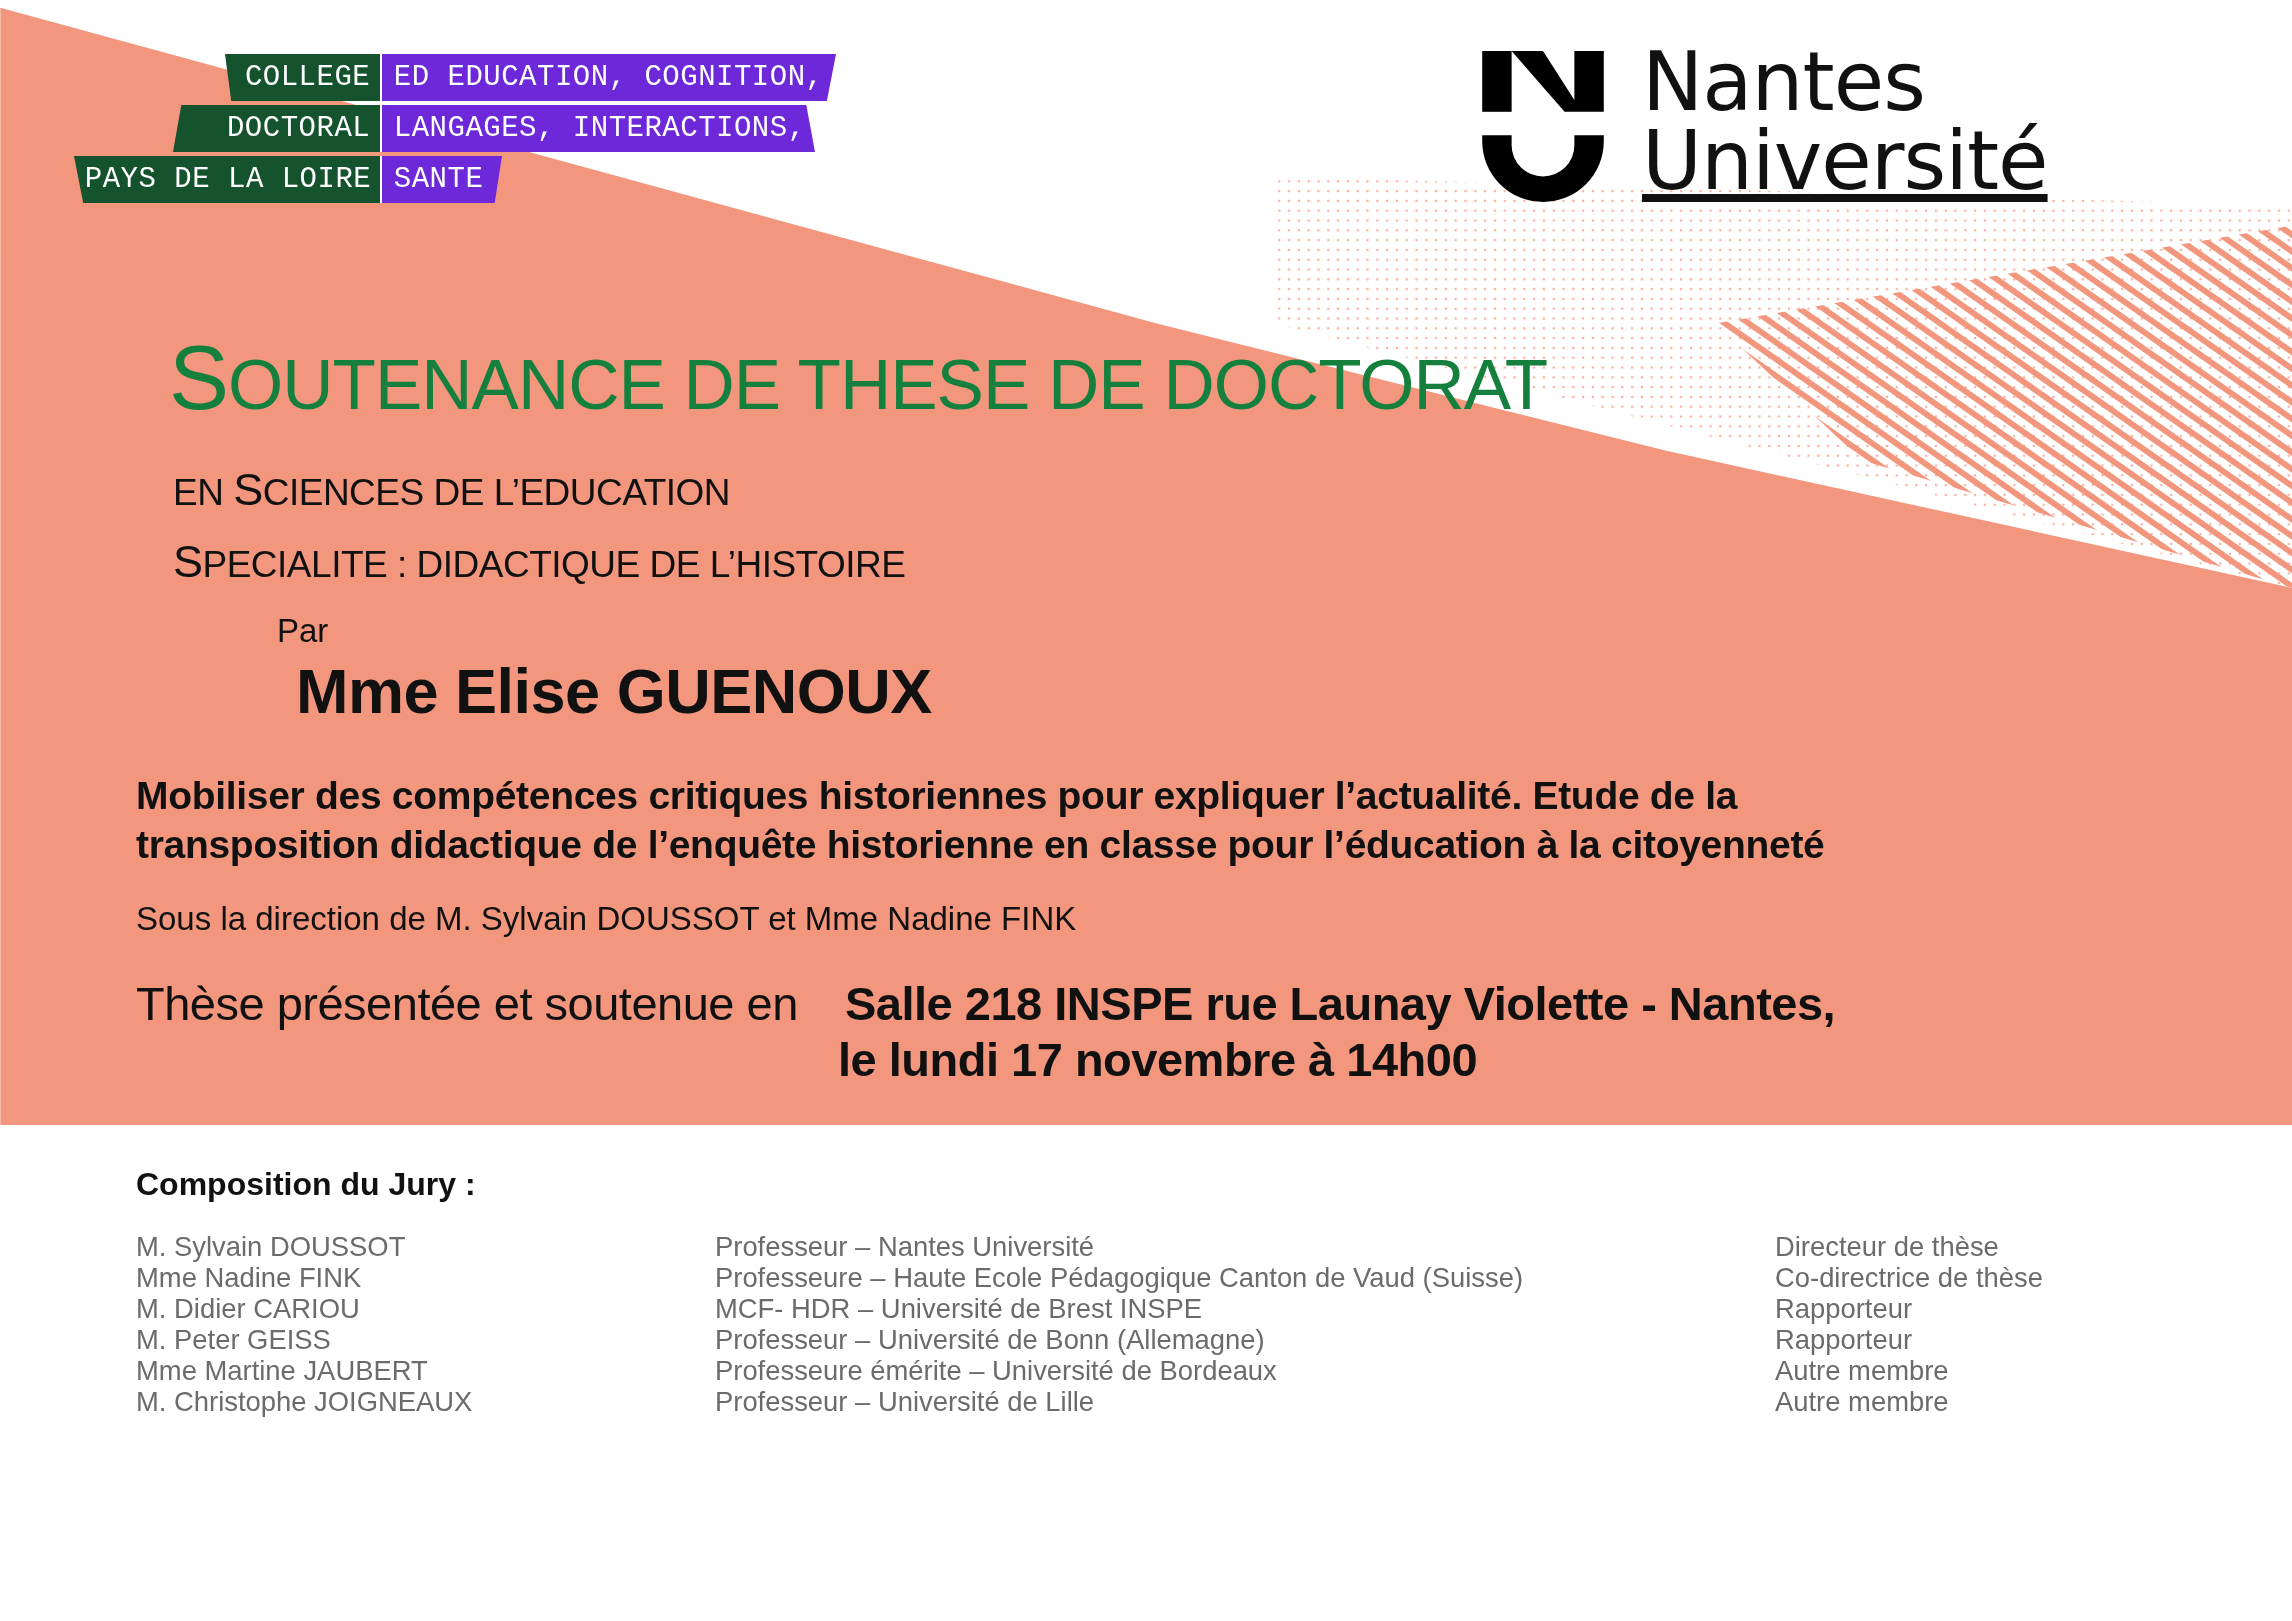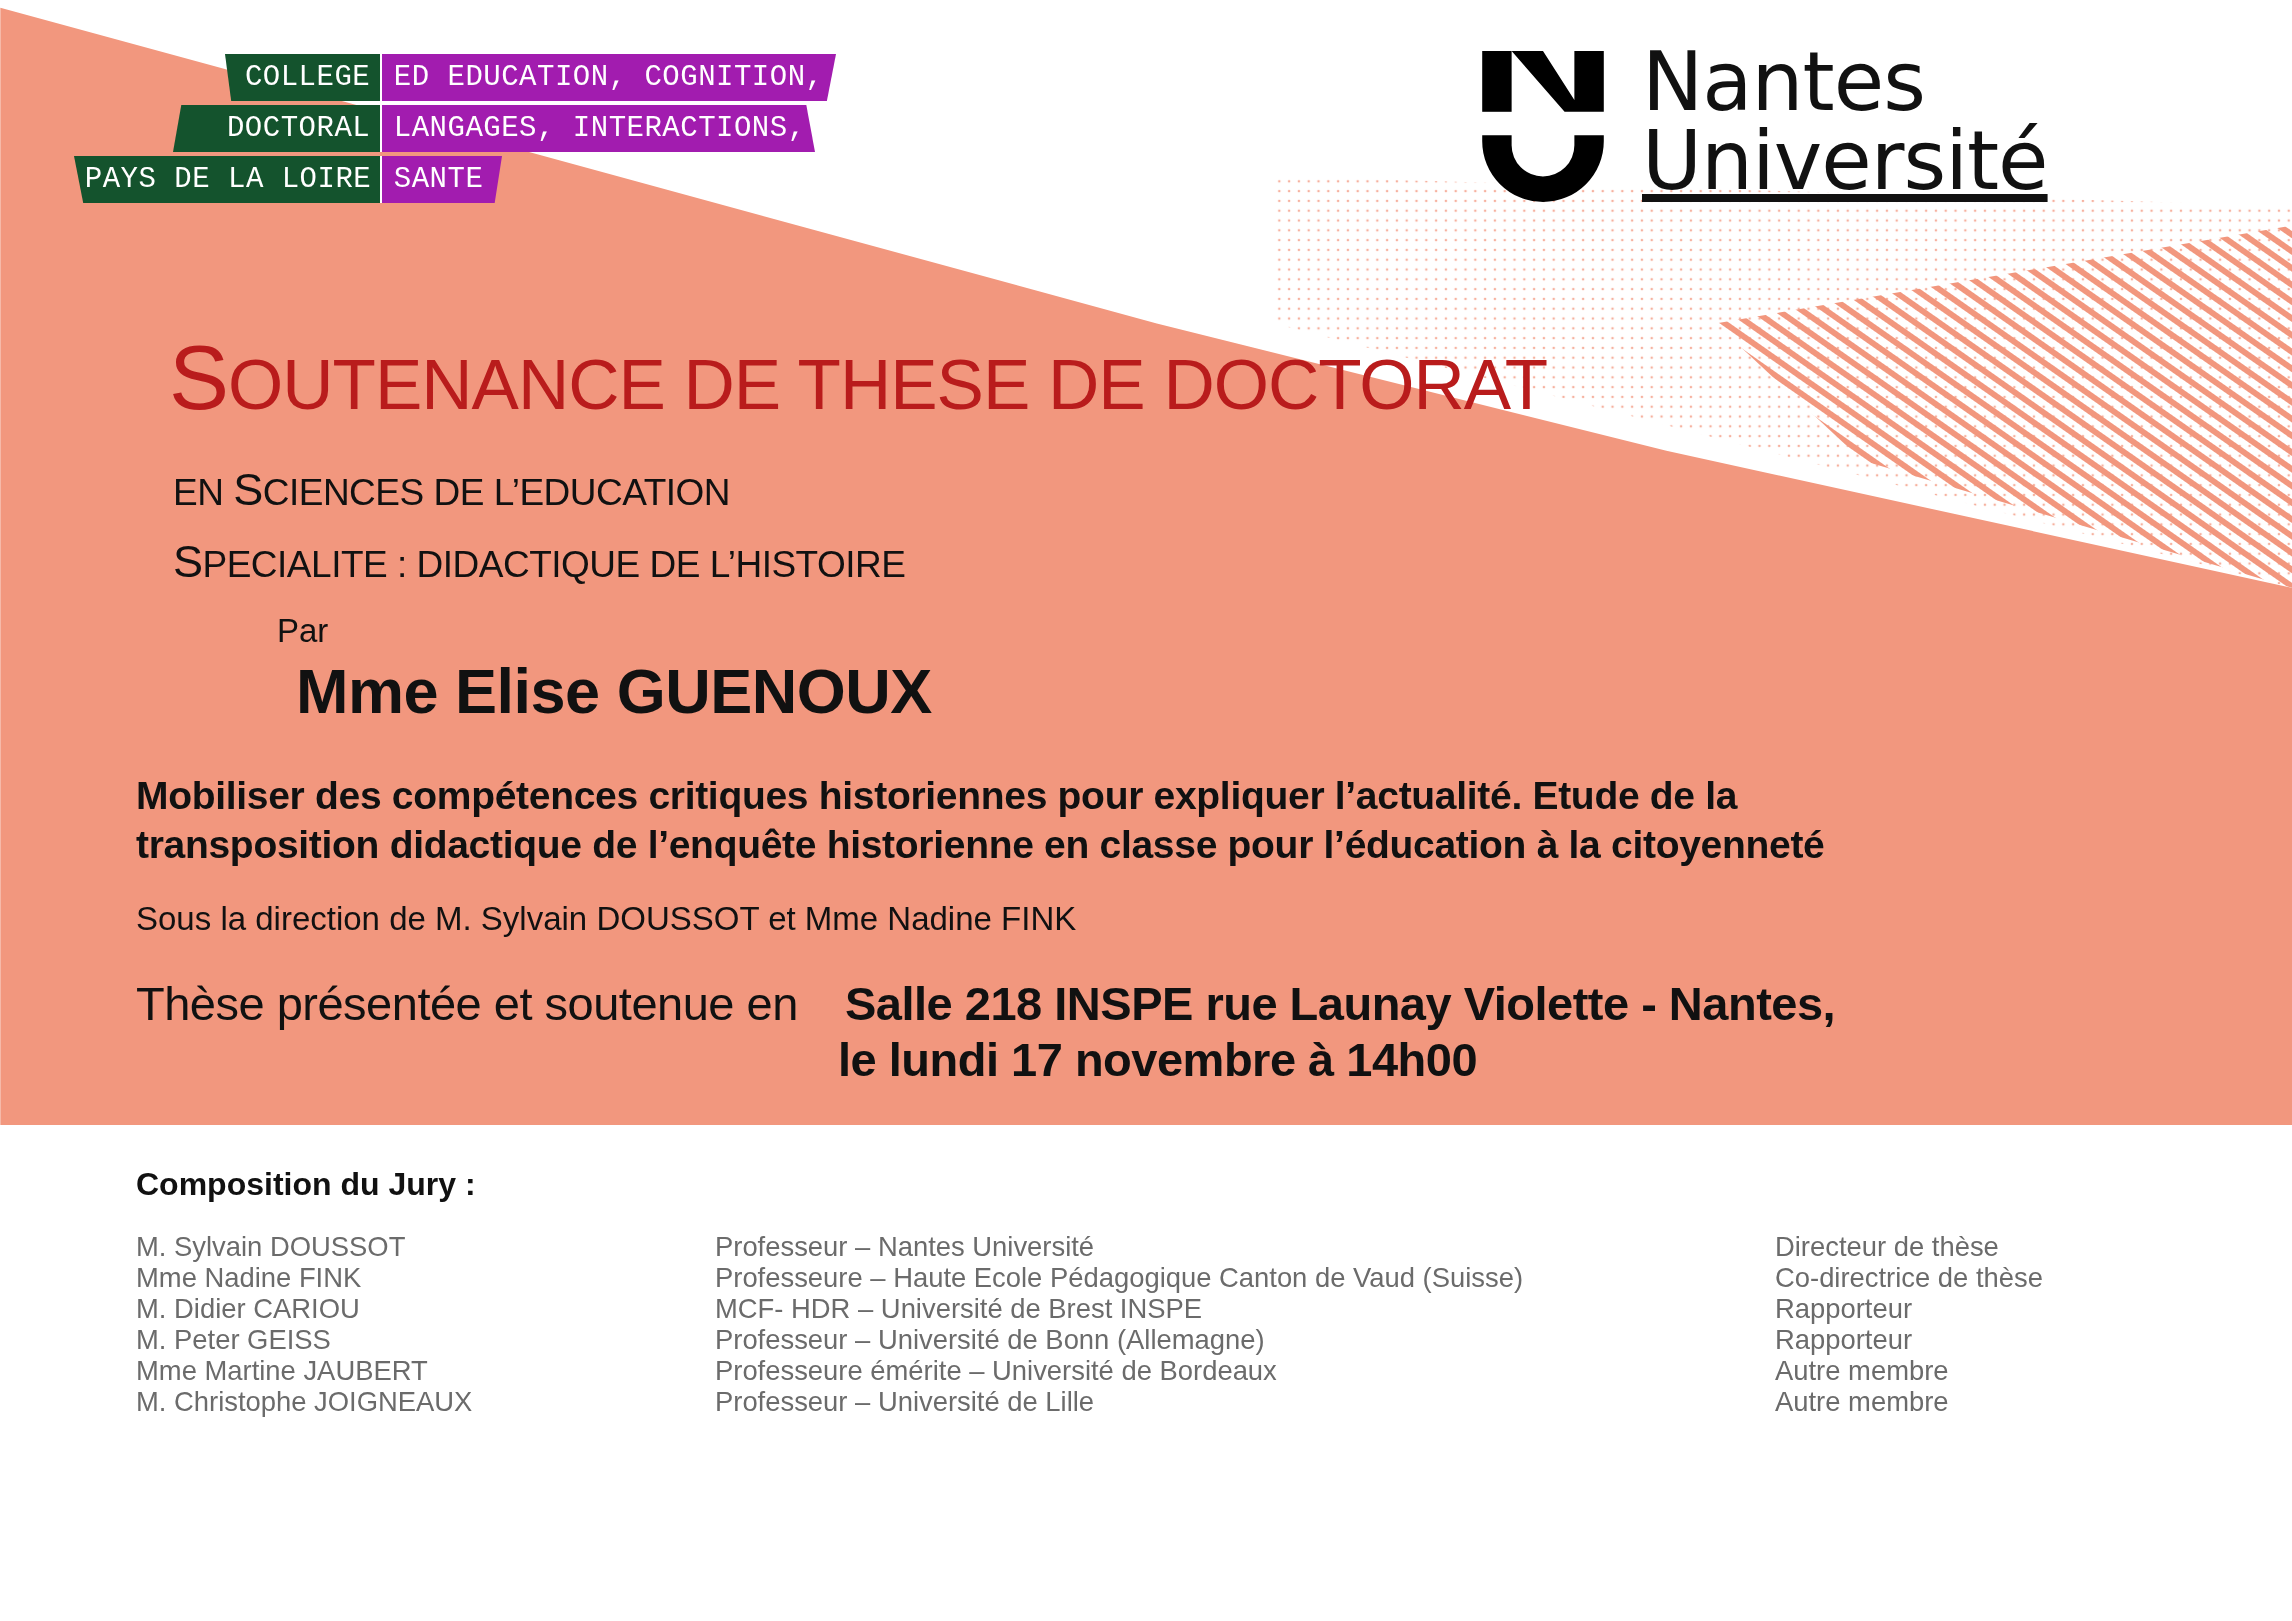--- a/index.html
+++ b/index.html
@@ -14,35 +14,35 @@
 
   
   .cd-row { position: absolute; height: 47px; }
   .cd-black {
     position: absolute; top: 0; height: 47px; background: #14532d;
     color: #fff; font-family: "Liberation Mono", "DejaVu Sans Mono", monospace;
     font-size: 29px; line-height: 47px; text-align: right;
     padding-right: 9.8px; box-sizing: border-box; letter-spacing: 0.5px;
   }
   .cd-salmon {
-    position: absolute; top: 0; height: 47px; background: #a21caf;
+    position: absolute; top: 0; height: 47px; background: #6d28d9;
     color: #fff; font-family: "Liberation Mono", "DejaVu Sans Mono", monospace;
     font-size: 29px; line-height: 47px; padding-left: 11.8px; box-sizing: border-box;
     border-left: 2.9px solid #fff; letter-spacing: 0.5px;
   }
 
   
   .nu-text {
     position: absolute; font-family: "DejaVu Sans", sans-serif; font-weight: 500;
     font-size: 82px; line-height: 1; color: #111; letter-spacing: -1px;
   }
 
   .title-main {
     left: 169px; top: 333px; font-size: 90px; line-height: 1; font-weight: 400;
-    color: #b91c1c; letter-spacing: -1px;
+    color: #15803d; letter-spacing: -1px;
   }
   .title-main .sc { font-size: 71px; }
   .subtitle { font-size: 45px; line-height: 1; letter-spacing: -0.5px; }
   .subtitle .sc { font-size: 37px; }
   .par { left: 277px; top: 612px; font-size: 33px; }
   .candidate { left: 296px; top: 655px; font-size: 63px; font-weight: 700; letter-spacing: -0.5px; }
   .thesis-title { left: 136px; font-size: 39px; font-weight: 700; letter-spacing: -0.3px; }
   .direction { left: 136px; top: 900px; font-size: 33px; }
   .defense-lead { left: 136px; top: 976px; font-size: 47px; letter-spacing: -0.5px; }
   .defense-loc { left: 845px; top: 976px; font-size: 47px; font-weight: 700; letter-spacing: -0.5px; }

